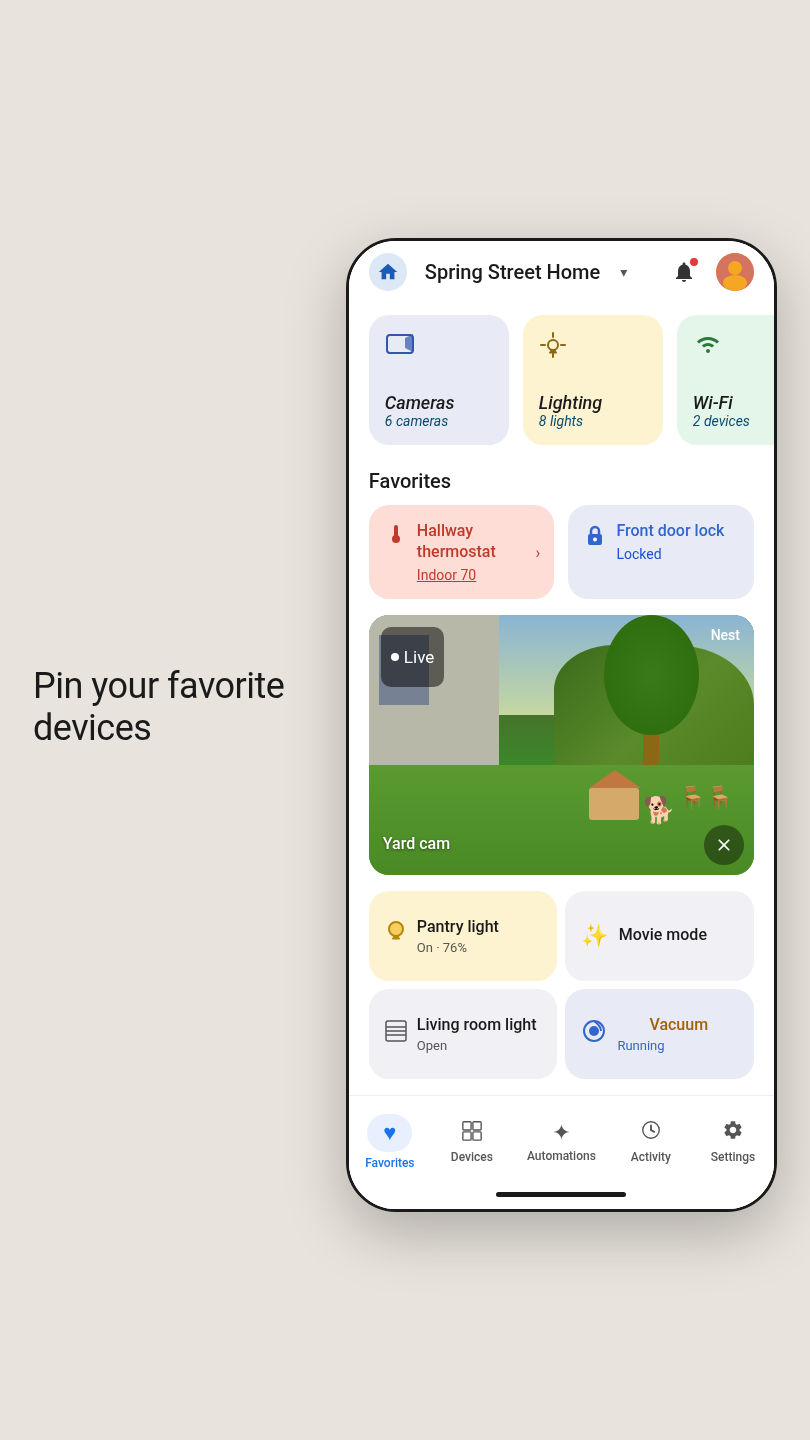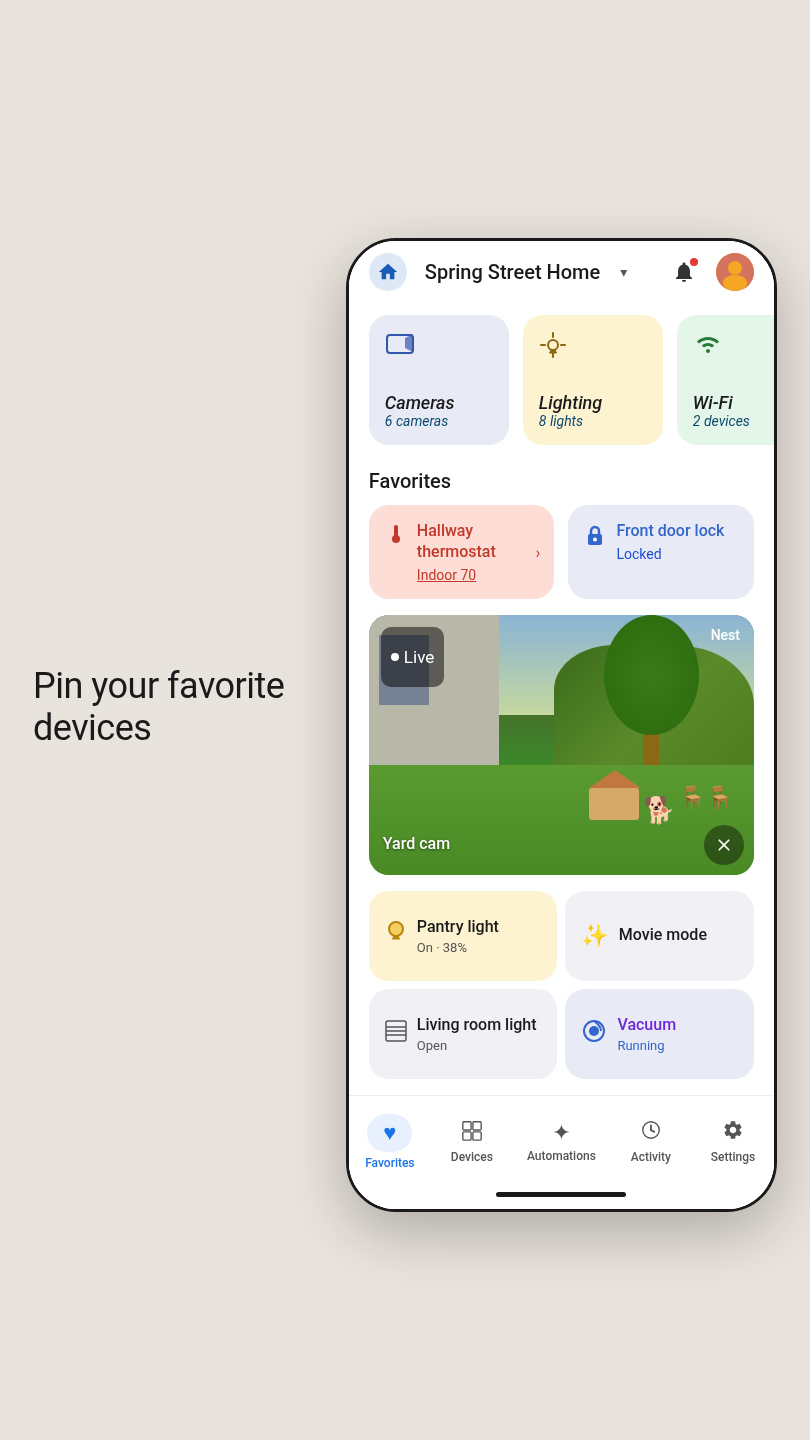--- a/index.html
+++ b/index.html
@@ -289,21 +289,21 @@
       font-size: 16px;
       font-weight: 500;
       color: #1a1a1a;
       line-height: 1.3;
     }
     .card-subtitle {
       font-size: 13px;
       color: #555;
       margin-top: 2px;
     }
-    .card-vacuum .card-title { color: #6d28d9; }
+    .card-vacuum .card-title { color: #a16207; margin-left: 32px; }
     .card-vacuum .card-subtitle { color: #3366cc; }
     .bottom-nav {
       background: #ffffff;
       border-top: 1px solid #eee;
       padding: 12px 0 8px;
       display: flex;
       justify-content: space-around;
       align-items: center;
     }
     .nav-item {
@@ -498,21 +498,21 @@
         <div class="bottom-card card-pantry">
           <div class="card-icon">
             <svg width="22" height="26" viewBox="0 0 22 26" fill="#b8860b">
               <circle cx="11" cy="9" r="7" stroke="#b8860b" stroke-width="2" fill="#f5d060"></circle>
               <rect x="8" y="15" width="6" height="3" rx="1" fill="#b8860b"></rect>
               <rect x="7" y="17.5" width="8" height="2" rx="1" fill="#b8860b"></rect>
             </svg>
           </div>
           <div class="card-content">
             <div class="card-title">Pantry light</div>
-            <div class="card-subtitle">On · 38%</div>
+            <div class="card-subtitle">On · 76%</div>
           </div>
         </div>
 
         <div class="bottom-card card-movie">
           <div class="card-icon">✨</div>
           <div class="card-content">
             <div class="card-title">Movie mode</div>
           </div>
         </div>
 

